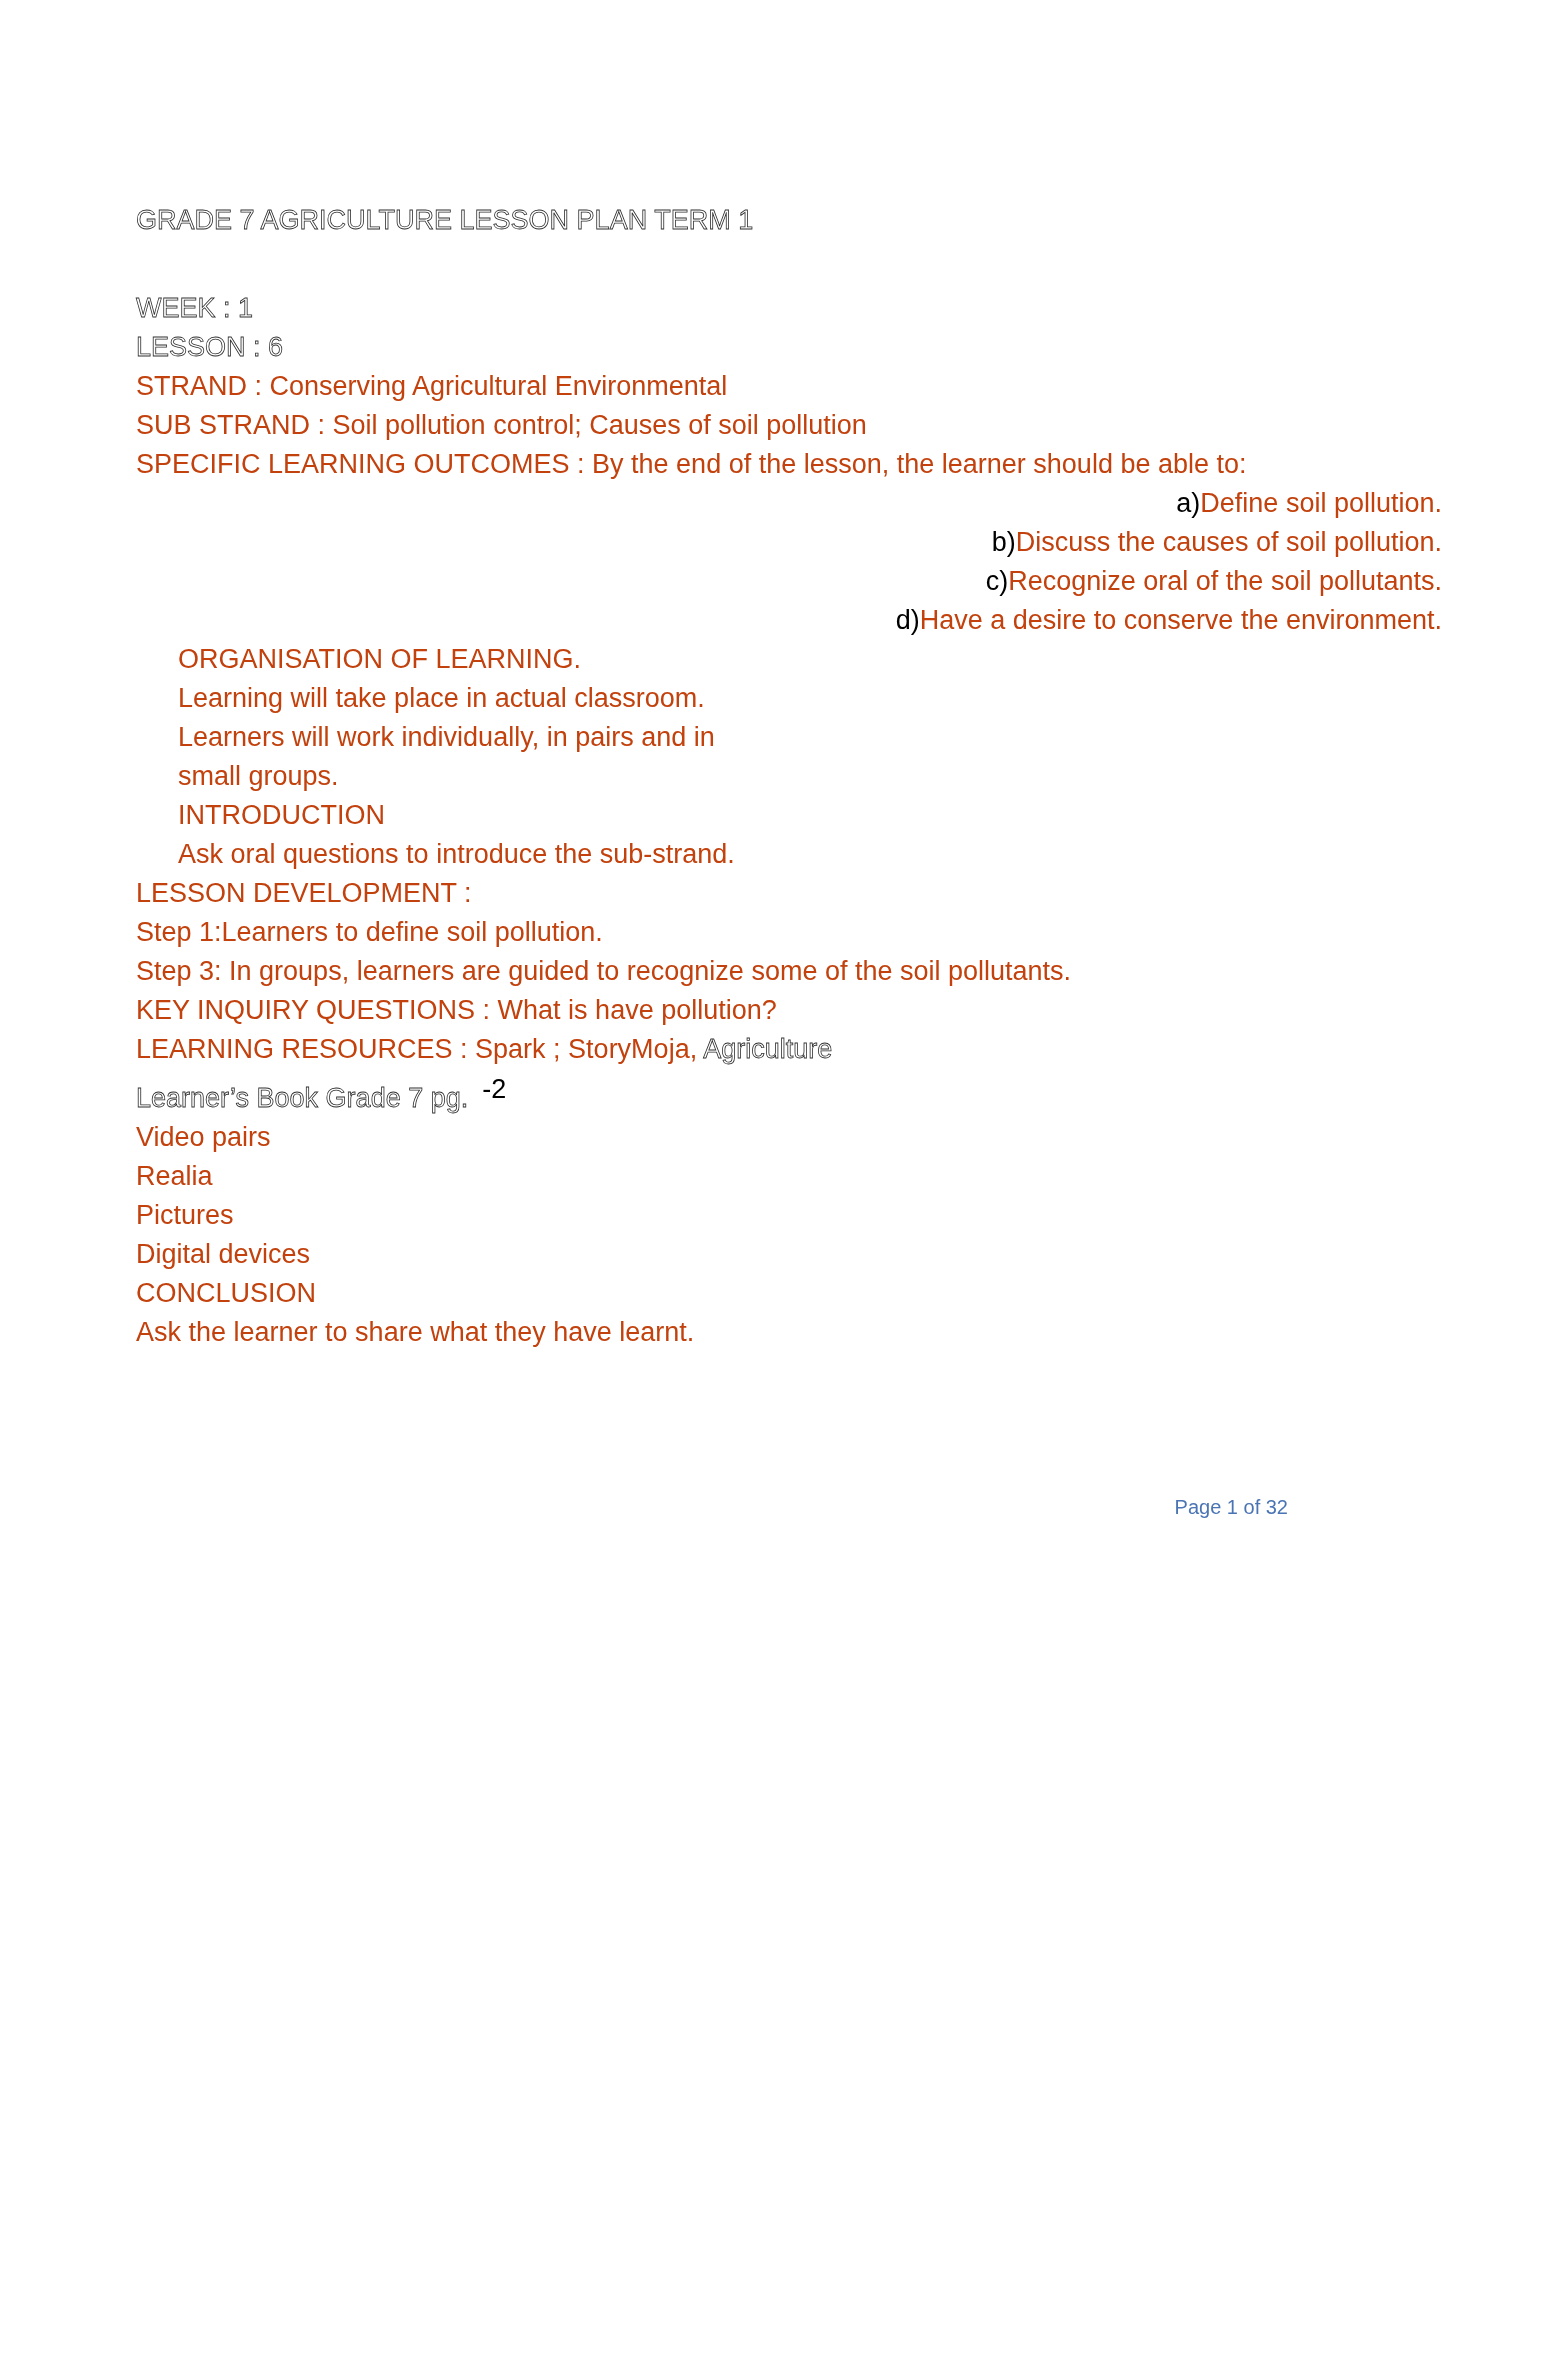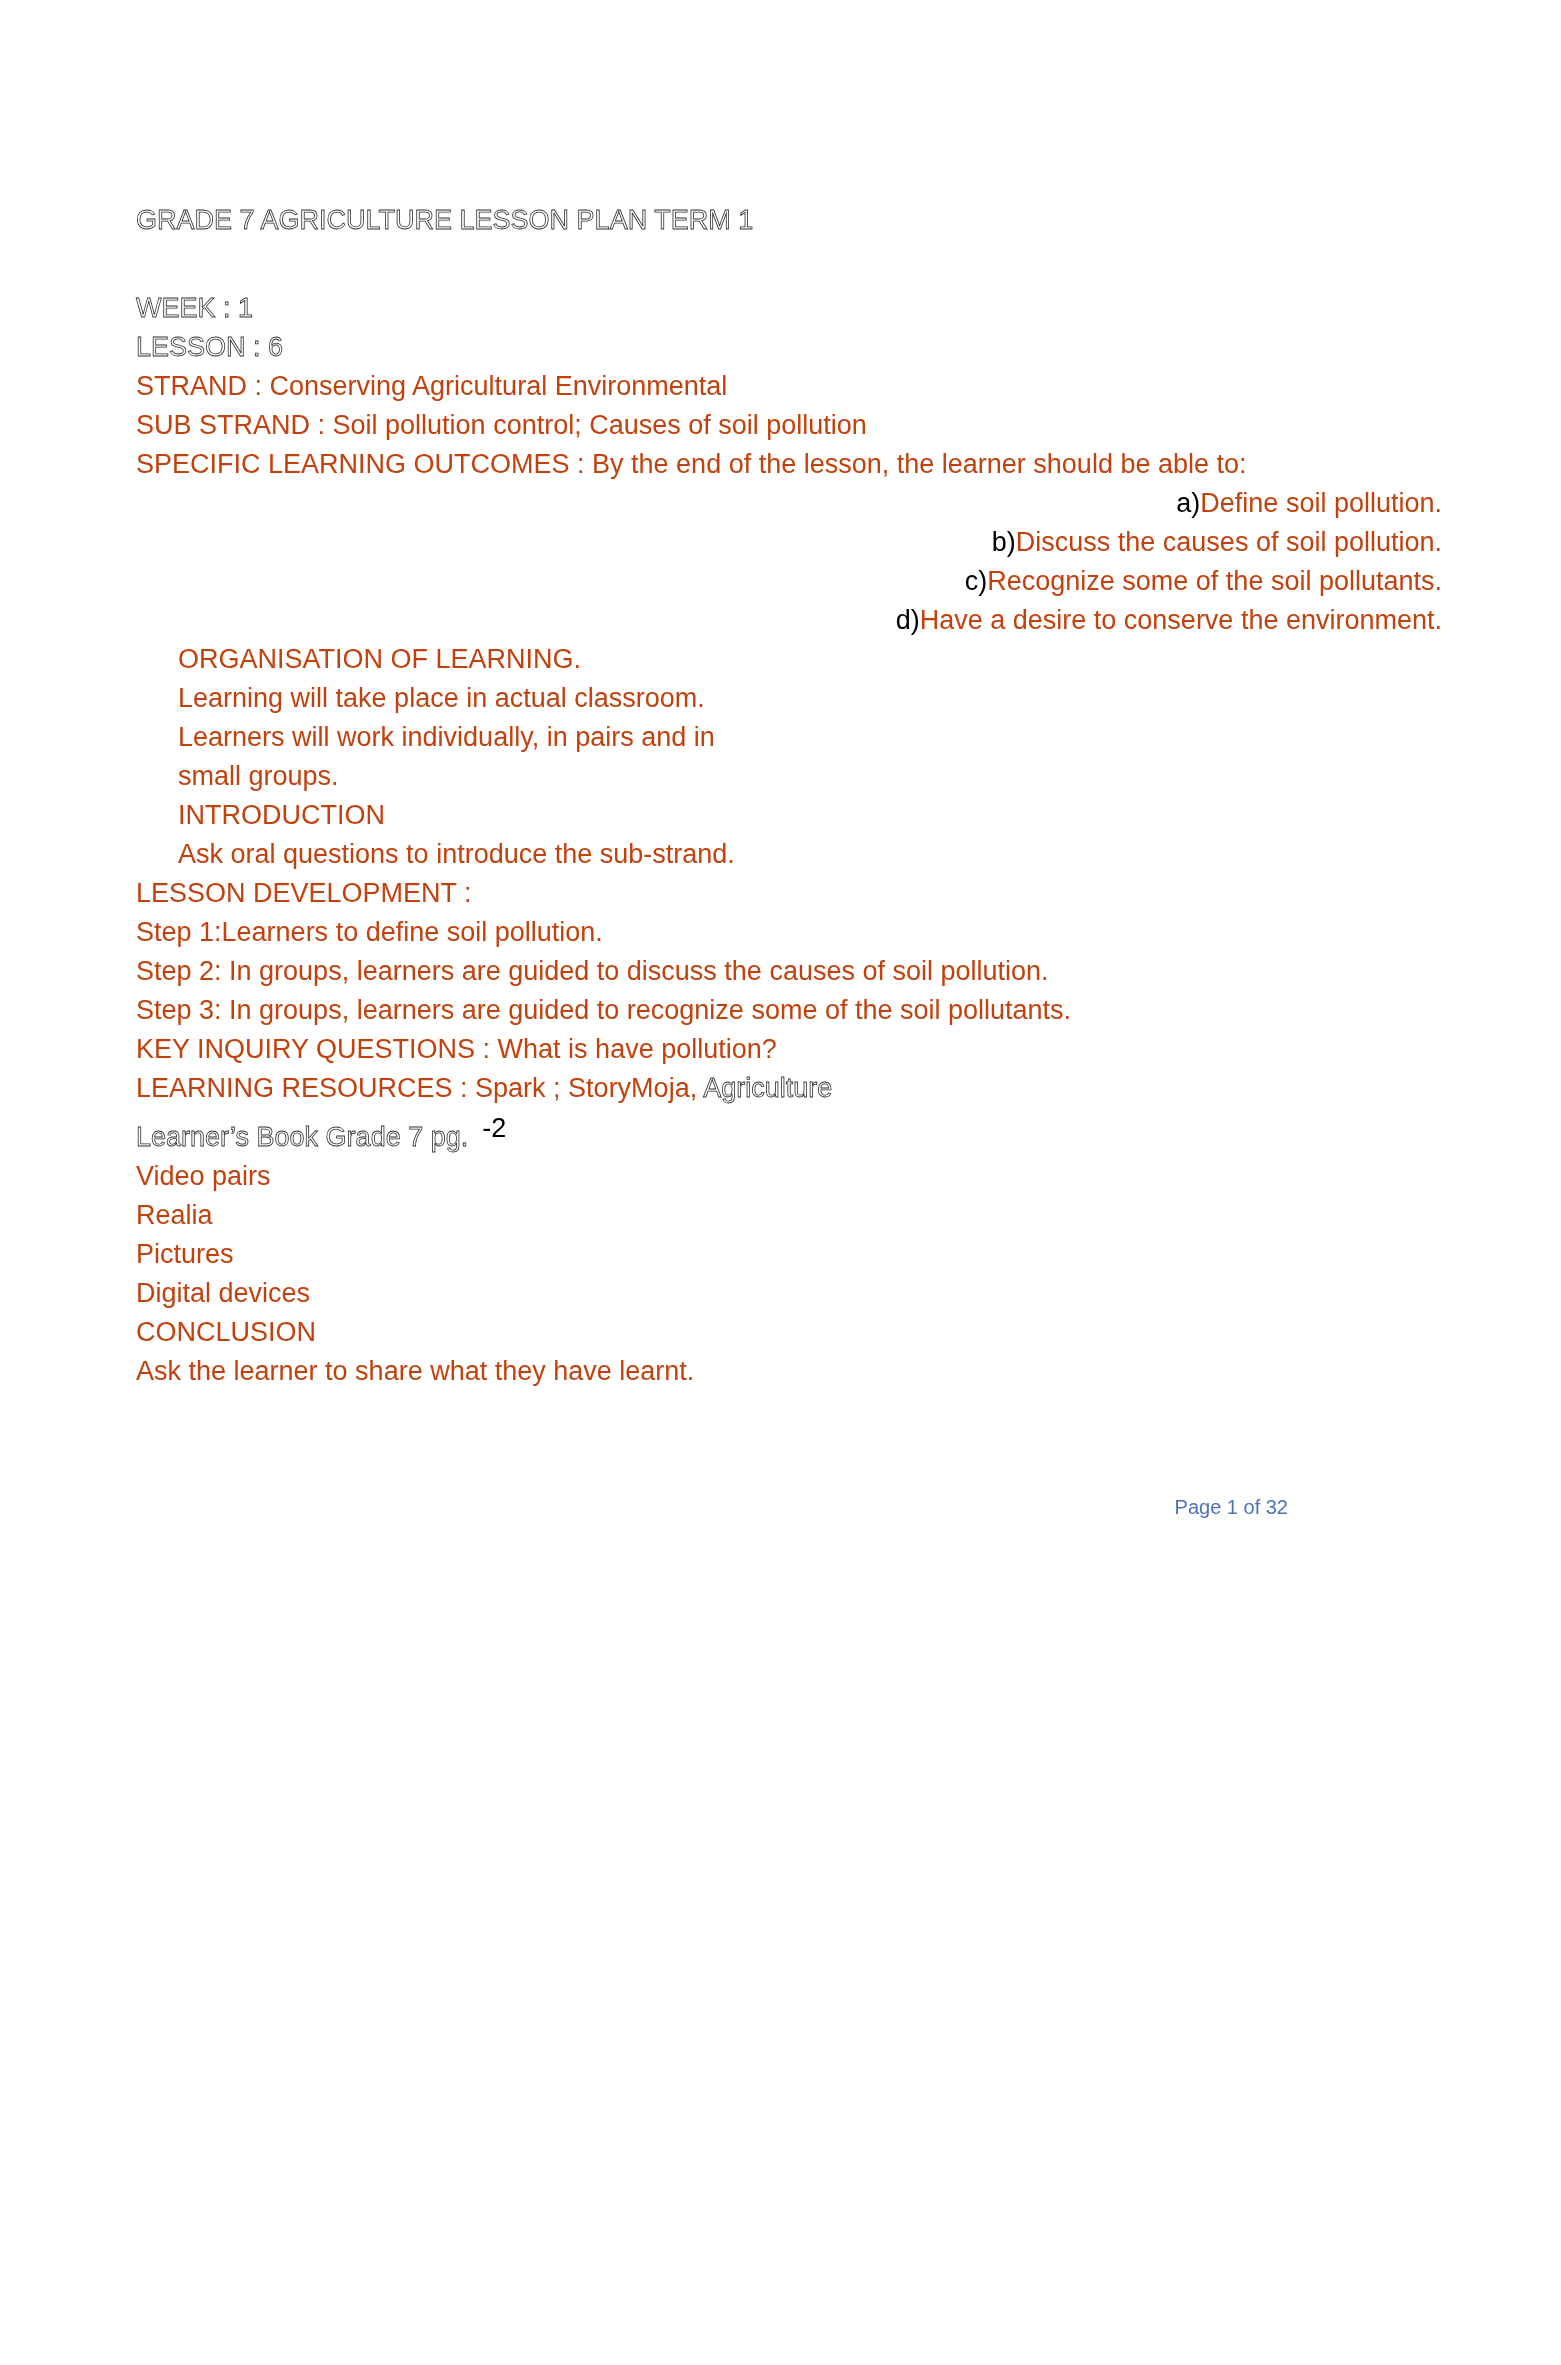--- a/index.html
+++ b/index.html
@@ -64,31 +64,30 @@
   <div class="content">
     <div class="line outline-text">GRADE 7 AGRICULTURE LESSON PLAN TERM 1</div>
     <div id="lines">
         <div class="line"><span class="outline-text">WEEK : 1</span></div>
         <div class="line"><span class="outline-text">LESSON : 6</span></div>
         <div class="line"><span class="plain-text">STRAND : Conserving Agricultural Environmental</span></div>
         <div class="line"><span class="plain-text">SUB STRAND : Soil pollution control; Causes of soil pollution</span></div>
         <div class="line"><span class="plain-text">SPECIFIC LEARNING OUTCOMES : By the end of the lesson, the learner should be able to:</span></div>
         <div class="line list"><span class="marker">a)</span><span class="plain-text">Define soil pollution.</span></div>
         <div class="line list"><span class="marker">b)</span><span class="plain-text">Discuss the causes of soil pollution.</span></div>
-        <div class="line list"><span class="marker">c)</span><span class="plain-text">Recognize some of the soil pollutants.</span></div>
+        <div class="line list"><span class="marker">c)</span><span class="plain-text">Recognize oral of the soil pollutants.</span></div>
         <div class="line list"><span class="marker">d)</span><span class="plain-text">Have a desire to conserve the environment.</span></div>
         <div class="line indent"><span class="plain-text">ORGANISATION OF LEARNING.</span></div>
         <div class="line indent"><span class="plain-text">Learning will take place in actual classroom.</span></div>
         <div class="line indent"><span class="plain-text">Learners will work individually, in pairs and in</span></div>
         <div class="line indent"><span class="plain-text">small groups.</span></div>
         <div class="line indent"><span class="plain-text">INTRODUCTION</span></div>
         <div class="line indent"><span class="plain-text">Ask oral questions to introduce the sub-strand.</span></div>
         <div class="line"><span class="plain-text">LESSON DEVELOPMENT :</span></div>
         <div class="line"><span class="plain-text">Step 1:Learners to define soil pollution.</span></div>
-        <div class="line"><span class="plain-text">Step 2: In groups, learners are guided to discuss the causes of soil pollution.</span></div>
         <div class="line"><span class="plain-text">Step 3: In groups, learners are guided to recognize some of the soil pollutants.</span></div>
         <div class="line"><span class="plain-text">KEY INQUIRY QUESTIONS : What is have pollution?</span></div>
         <div class="line"><span class="plain-text">LEARNING RESOURCES : Spark ; StoryMoja, </span><span class="outline-text">Agriculture</span></div>
         <div class="line has-sup"><span class="outline-text">Learner’s Book Grade 7 pg.</span><span class="sup">-2</span></div>
         <div class="line"><span class="plain-text">Video pairs</span></div>
         <div class="line"><span class="plain-text">Realia</span></div>
         <div class="line"><span class="plain-text">Pictures</span></div>
         <div class="line"><span class="plain-text">Digital devices</span></div>
         <div class="line"><span class="plain-text">CONCLUSION</span></div>
         <div class="line"><span class="plain-text">Ask the learner to share what they have learnt.</span></div>

